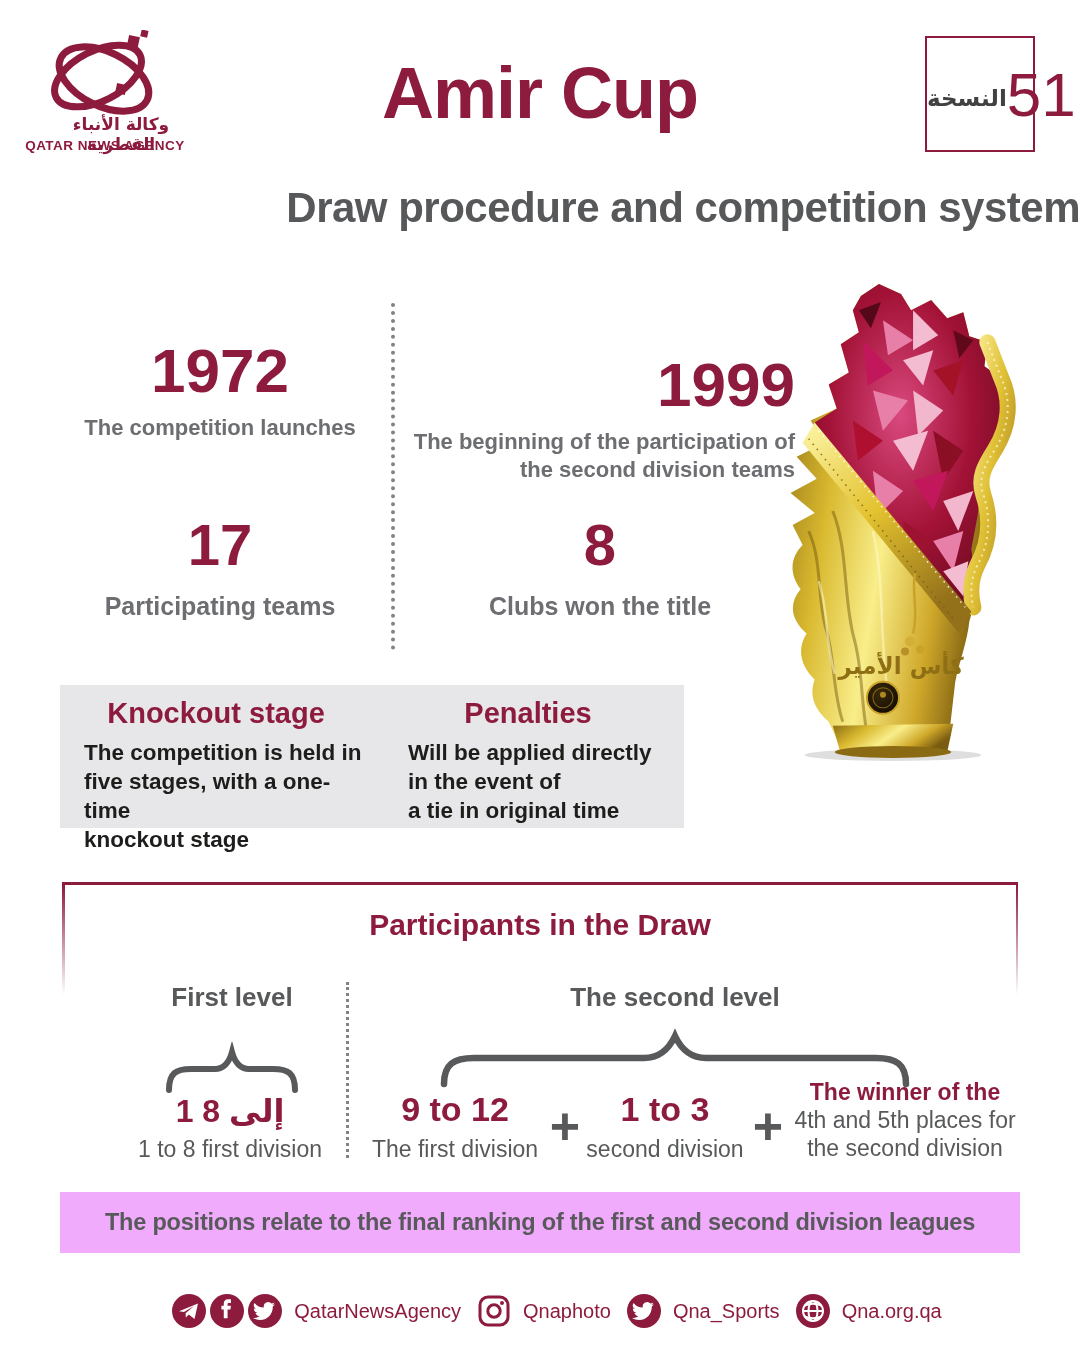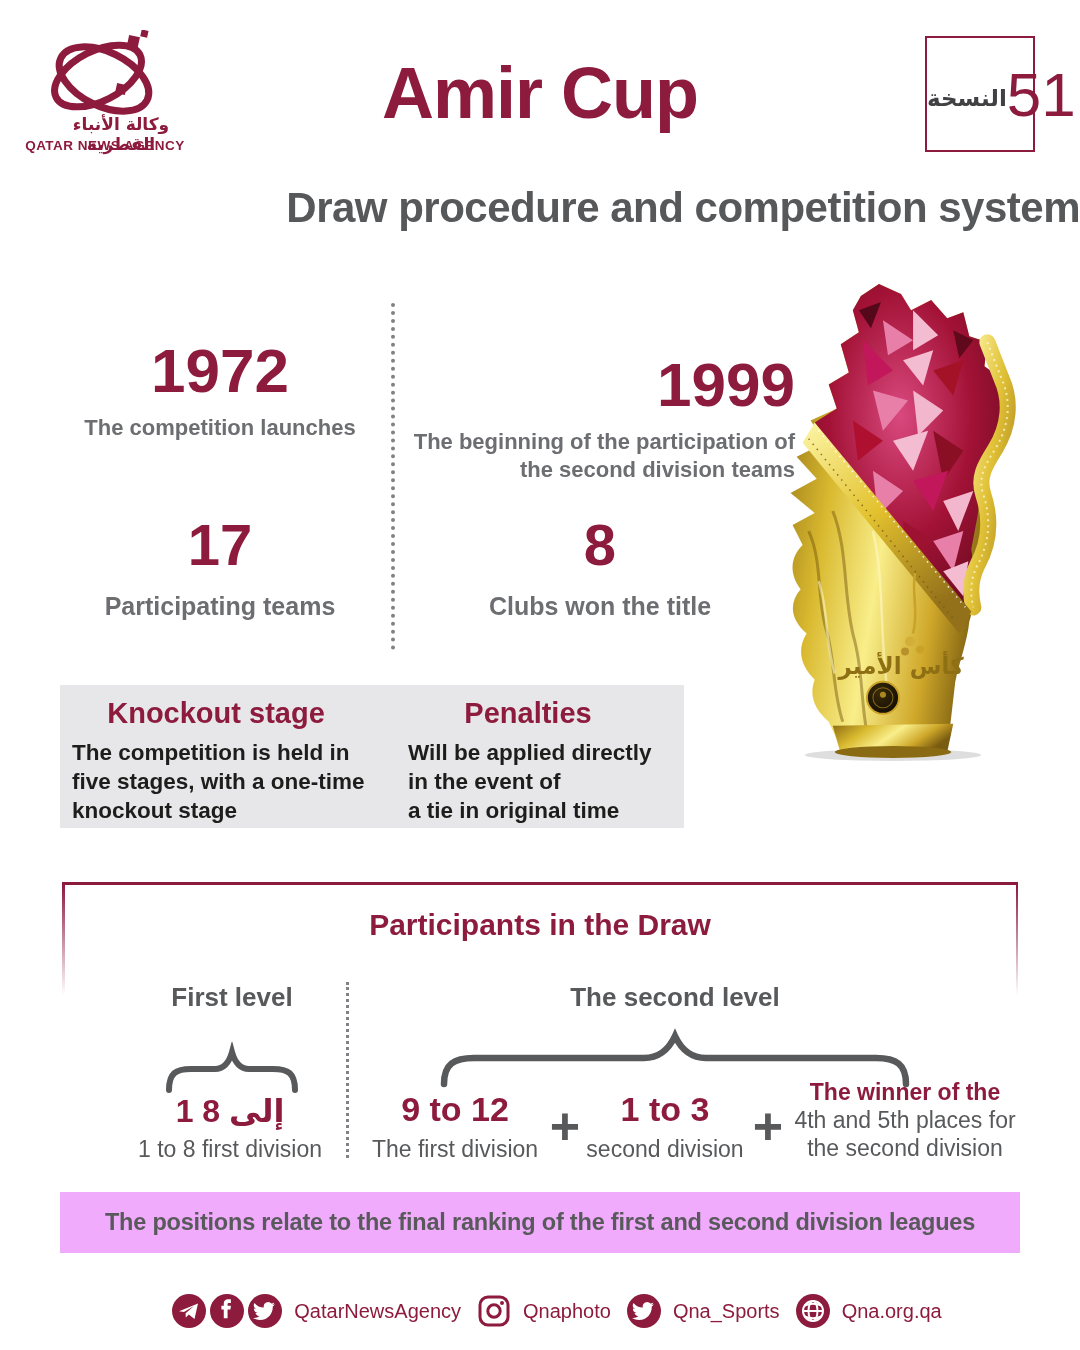--- a/index.html
+++ b/index.html
@@ -28,21 +28,21 @@
   .stat-value{font-size:62px;font-weight:800;color:#8d1b3d;line-height:66px;}
   .stat-label{font-size:22px;font-weight:700;color:#6d6e71;line-height:28px;white-space:pre-line;margin-top:10px;}
   .stat{width:370px;text-align:center;}
   .stat-divider{left:391px;top:303px;height:347px;width:0;border-left:4px dotted #808285;}
 
   
   .info-box{left:60px;top:685px;width:624px;height:143px;background:#e7e7e9;display:flex;}
   .info-col{width:50%;box-sizing:border-box;padding-top:12px;}
   .info-title{text-align:center;font-size:29px;font-weight:800;color:#8d1b3d;}
   .info-body{font-size:22.5px;font-weight:600;color:#1d1d1b;line-height:29px;white-space:pre-line;
-    margin-top:8px;padding-left:12px;}
+    margin-top:8px;padding-left:24px;}
 
   
   .draw-box{left:62px;top:882px;width:956px;height:292px;border-top:3px solid #8d1b3d;}
   .draw-box::before,.draw-box::after{content:"";position:absolute;top:0;width:2.5px;height:110px;
     background:linear-gradient(#8d1b3d,rgba(141,27,61,0));}
   .draw-box::before{left:0;} .draw-box::after{right:0;}
   .draw-heading{left:0;top:908px;width:1080px;text-align:center;font-size:30px;font-weight:800;color:#8d1b3d;}
   .level-label{font-size:26px;font-weight:700;color:#58595b;text-align:center;}
   .draw-divider{left:346px;top:982px;height:176px;width:0;border-left:3.5px dotted #808285;}
   .big-num{font-size:34px;font-weight:800;color:#8d1b3d;text-align:center;}

